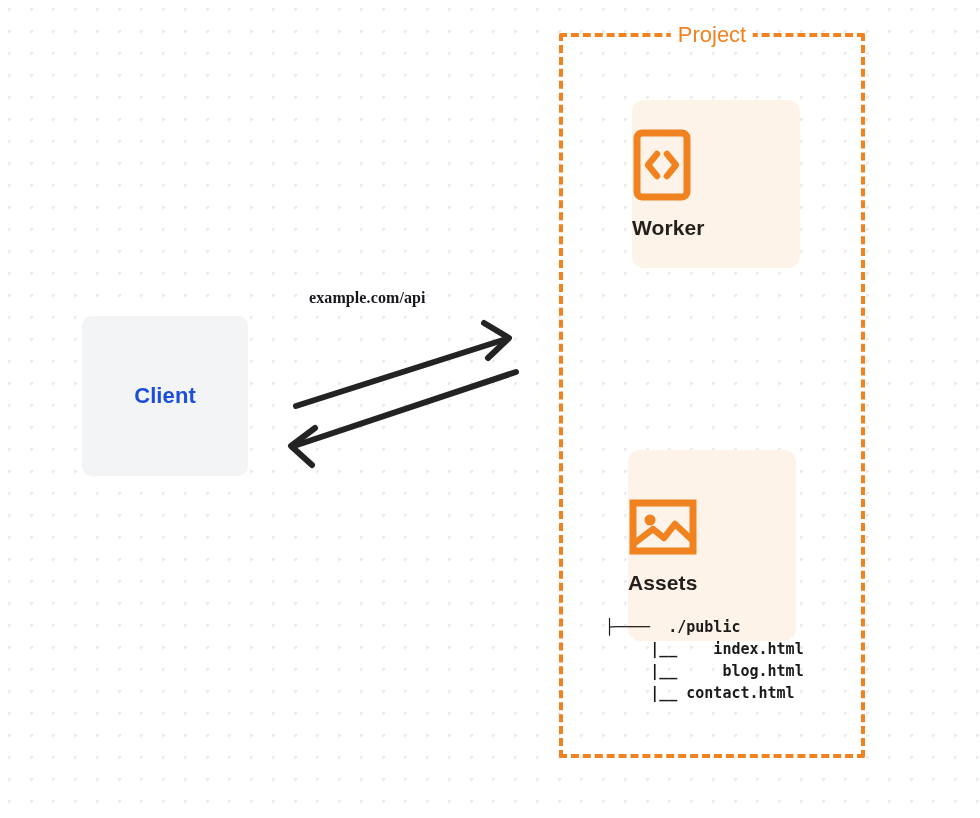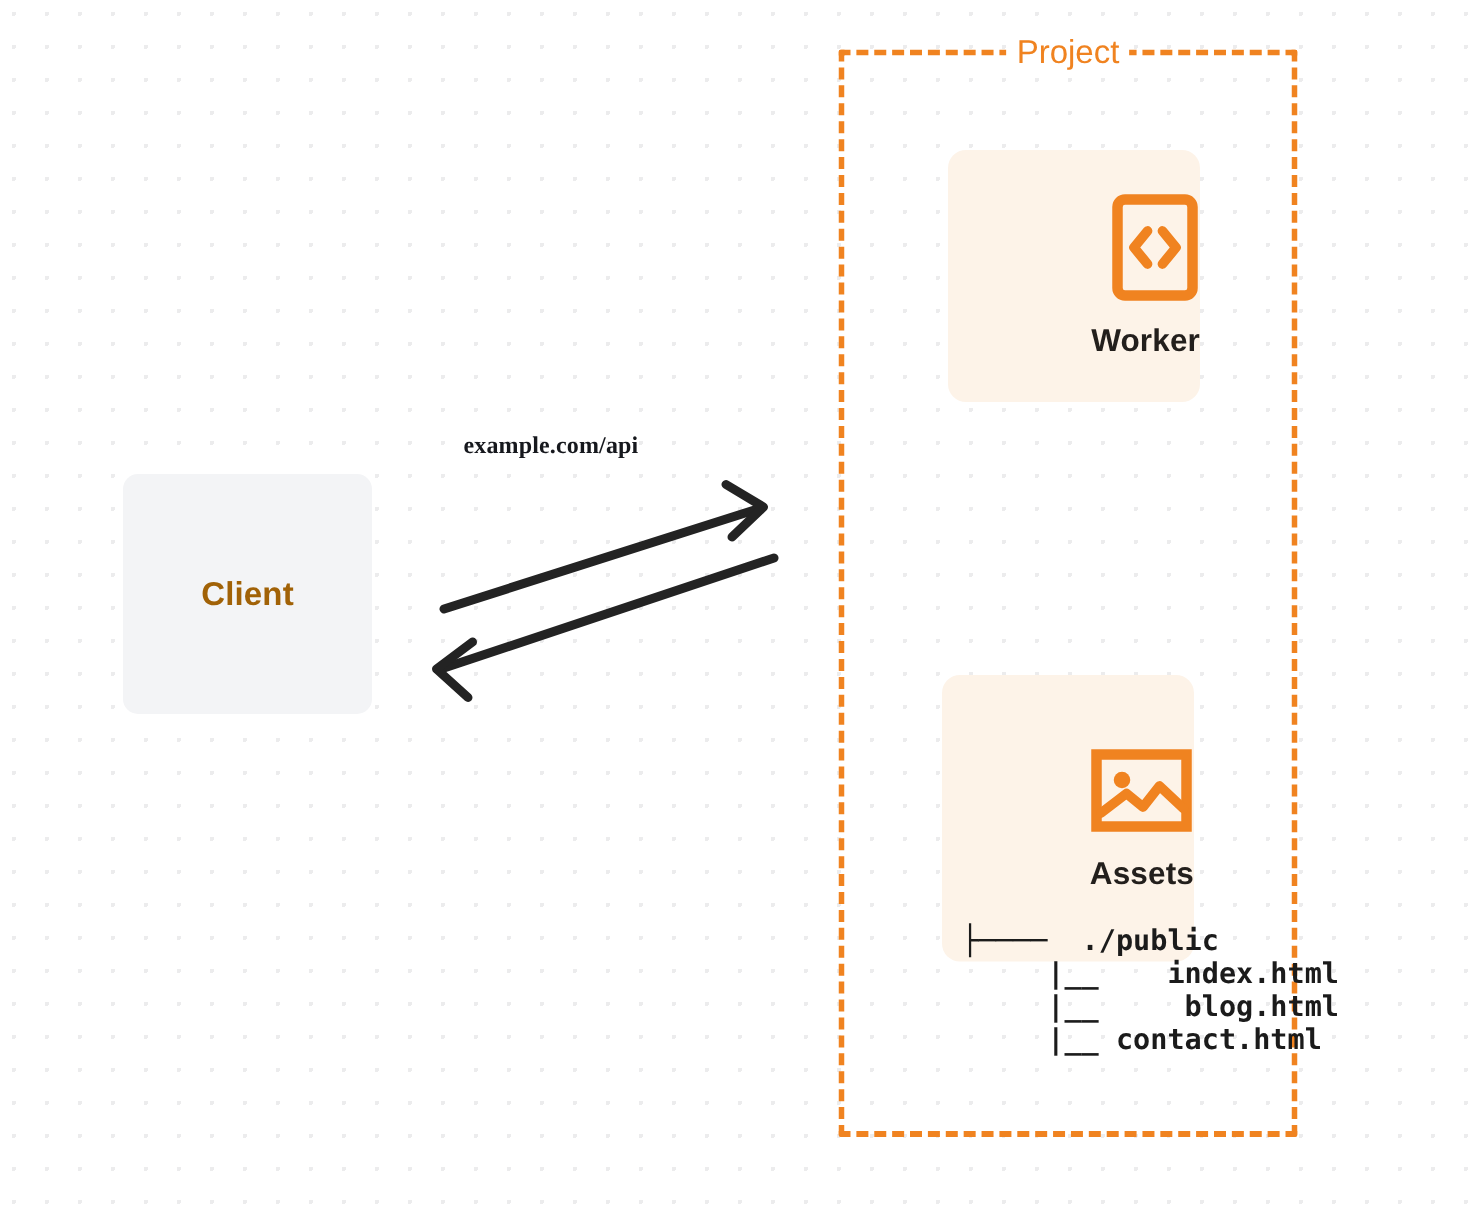--- a/index.html
+++ b/index.html
@@ -33,21 +33,21 @@
     height: 160px;
     background: #f3f4f6;
     border-radius: 10px;
     display: flex;
     align-items: center;
     justify-content: center;
   }
   .client-label {
     font-size: 22px;
     font-weight: 700;
-    color: #a16207;
+    color: #1d4ed8;
     letter-spacing: 0.1px;
   }
 
   
   .project-container {
     position: absolute;
     left: 559px;
     top: 33px;
     width: 306px;
     height: 725px;
@@ -69,21 +69,21 @@
     line-height: 26px;
   }
 
   
   .service-card {
     position: absolute;
     background: #fdf3e8;
     border-radius: 12px;
     display: flex;
     flex-direction: column;
-    align-items: flex-end;
+    align-items: flex-start;
     justify-content: center;
   }
   .card-worker {
     left: 632px;
     top: 100px;
     width: 168px;
     height: 168px;
   }
   .card-assets {
     left: 628px;
@@ -101,26 +101,25 @@
     color: #231f1c;
     letter-spacing: 0.1px;
   }
 
   
   .file-tree {
     position: absolute;
     left: 605px;
     top: 616px;
     font-family: "DejaVu Sans Mono", "Liberation Mono", monospace;
-    font-size: 19px;
+    font-size: 15px;
     font-weight: 700;
     line-height: 22px;
     color: #1b1b1b;
     white-space: pre;
-    margin-left: 36px;
   }
 
   
   .connector-svg {
     position: absolute;
     left: 0;
     top: 0;
     width: 980px;
     height: 818px;
     pointer-events: none;

